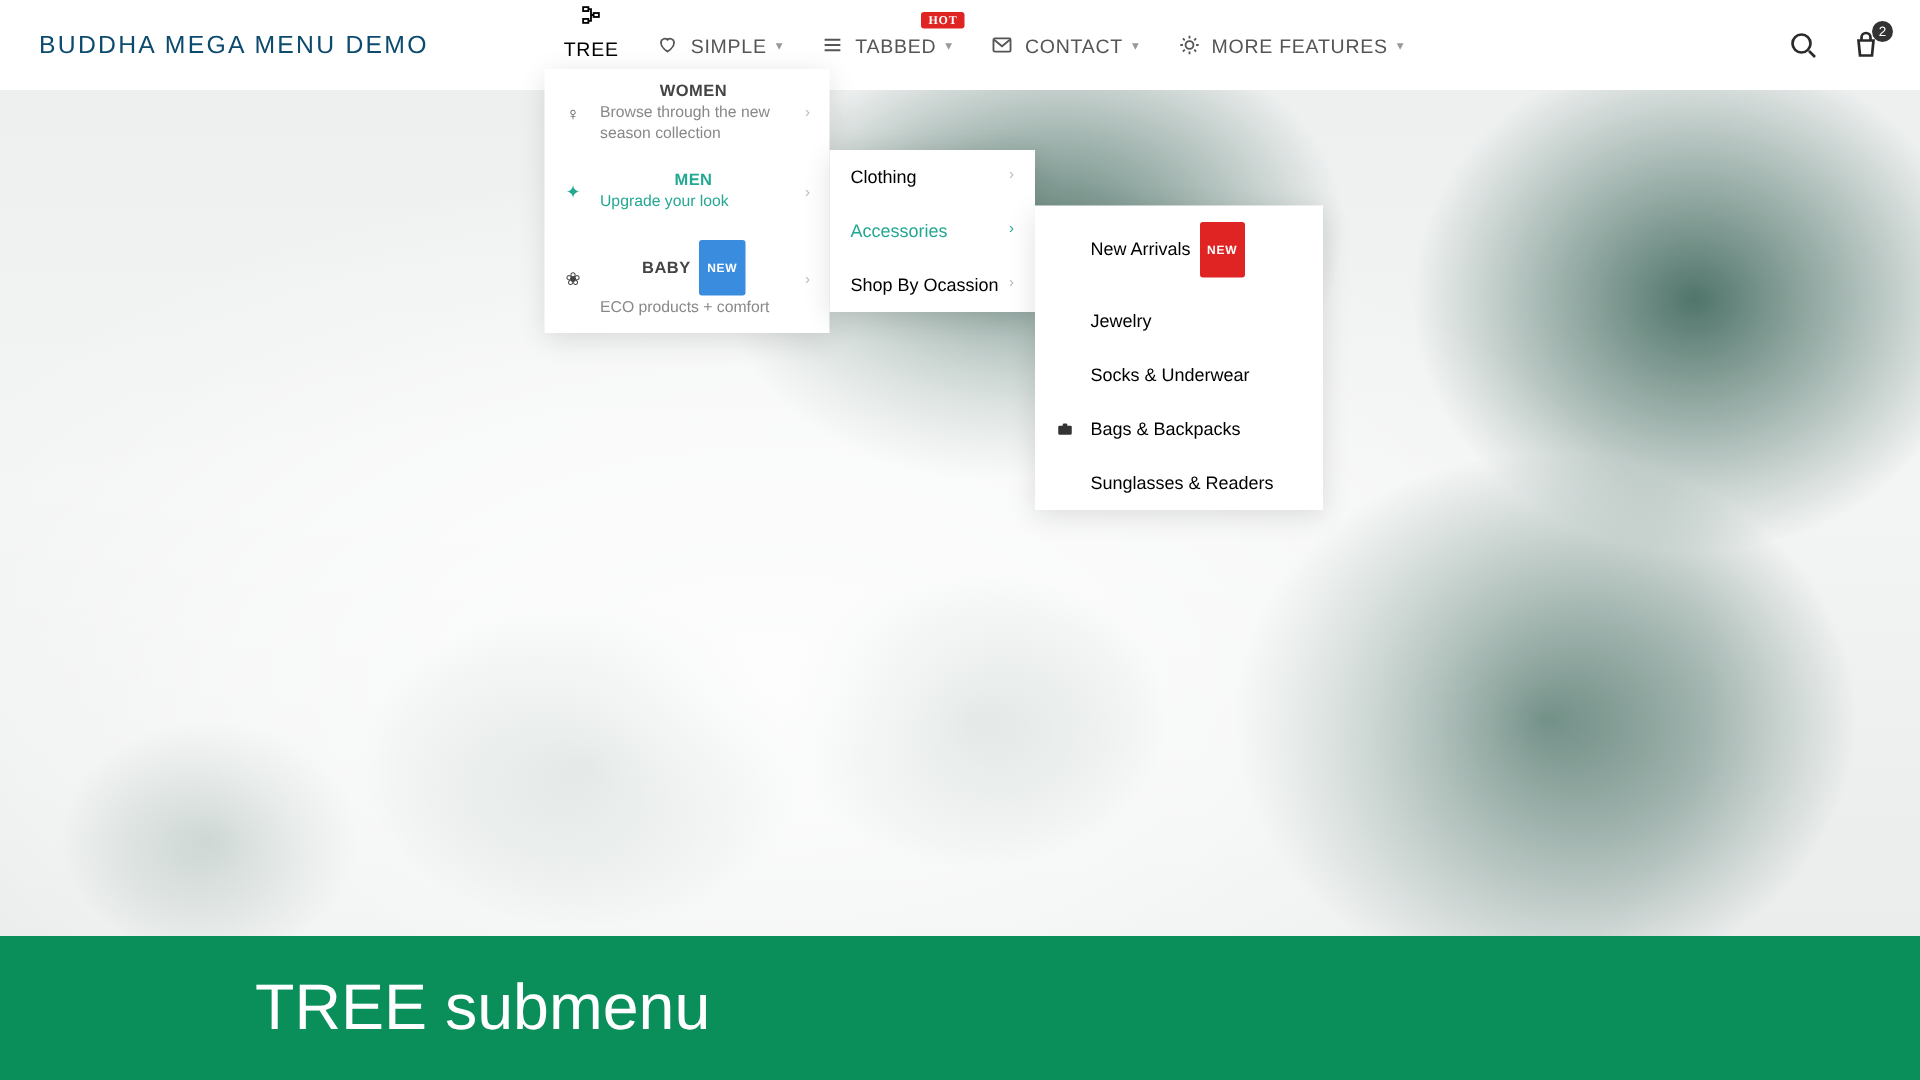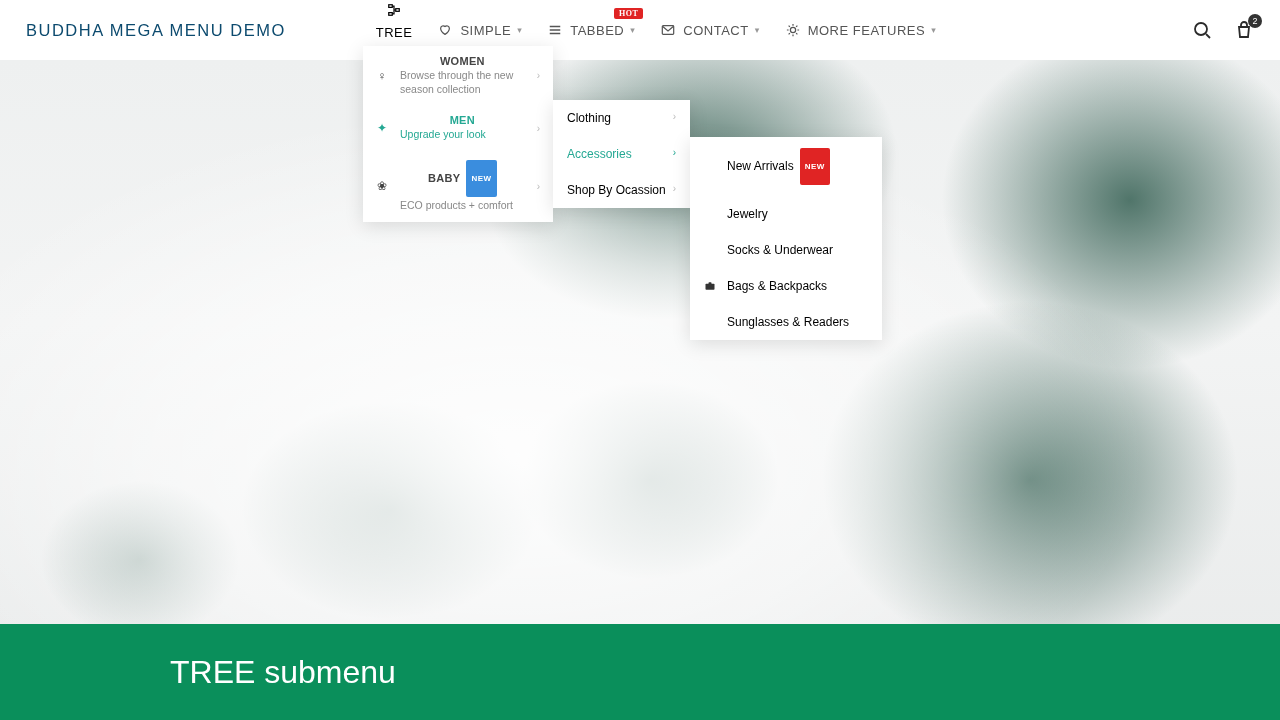--- a/index.html
+++ b/index.html
@@ -83,21 +83,21 @@
   .p3-item.active { background: #f5f5f5; color: #24a893; }
   .p3-item .icon-col { width: 12px; display:flex; justify-content:center; color:#333;}
   .p3-item.active .icon-col { color:#24a893;}
   .pill-red { background: #e02424; }
 
   .banner {
     position: absolute; left: 0; right: 0; bottom: 0; height: 96px;
     background: #0a8f5b; color: #fff; display: flex; align-items: center;
     padding: 0 80px 0 170px; gap: 40px; font-weight: 300; z-index: 40;
   }
-  .banner .b-title { font-size: 32px; }
+  .banner .b-title { font-size: 43px; }
   .banner .b-sub   { font-size: 28px; opacity: .95; }
 
   svg { display: block; }
 </style>
 </head>
 <body>
 
 <div class="topbar">
   <div class="logo">BUDDHA MEGA MENU DEMO</div>
 

